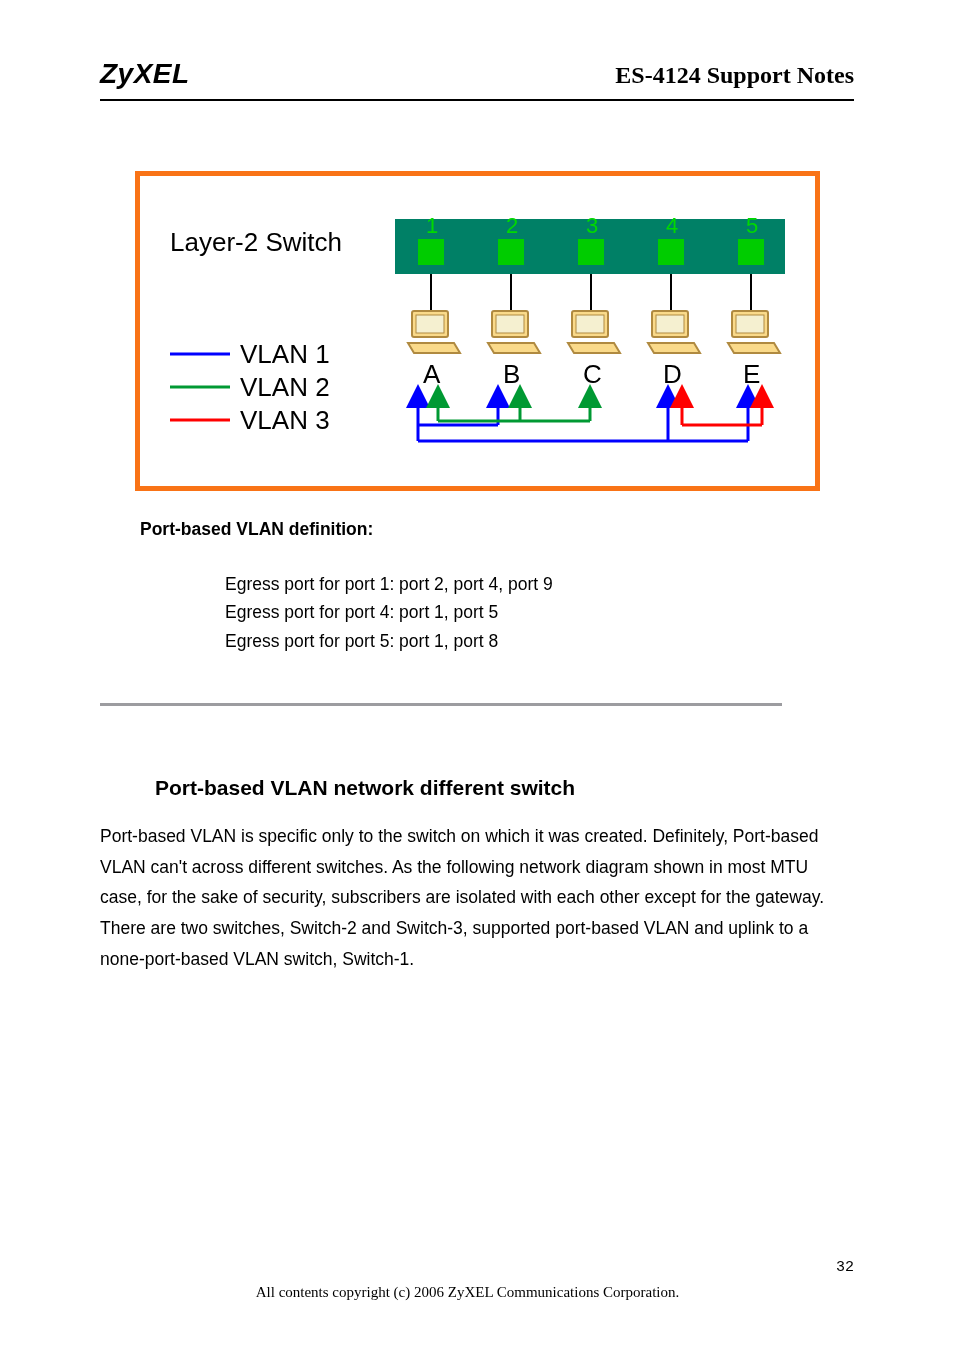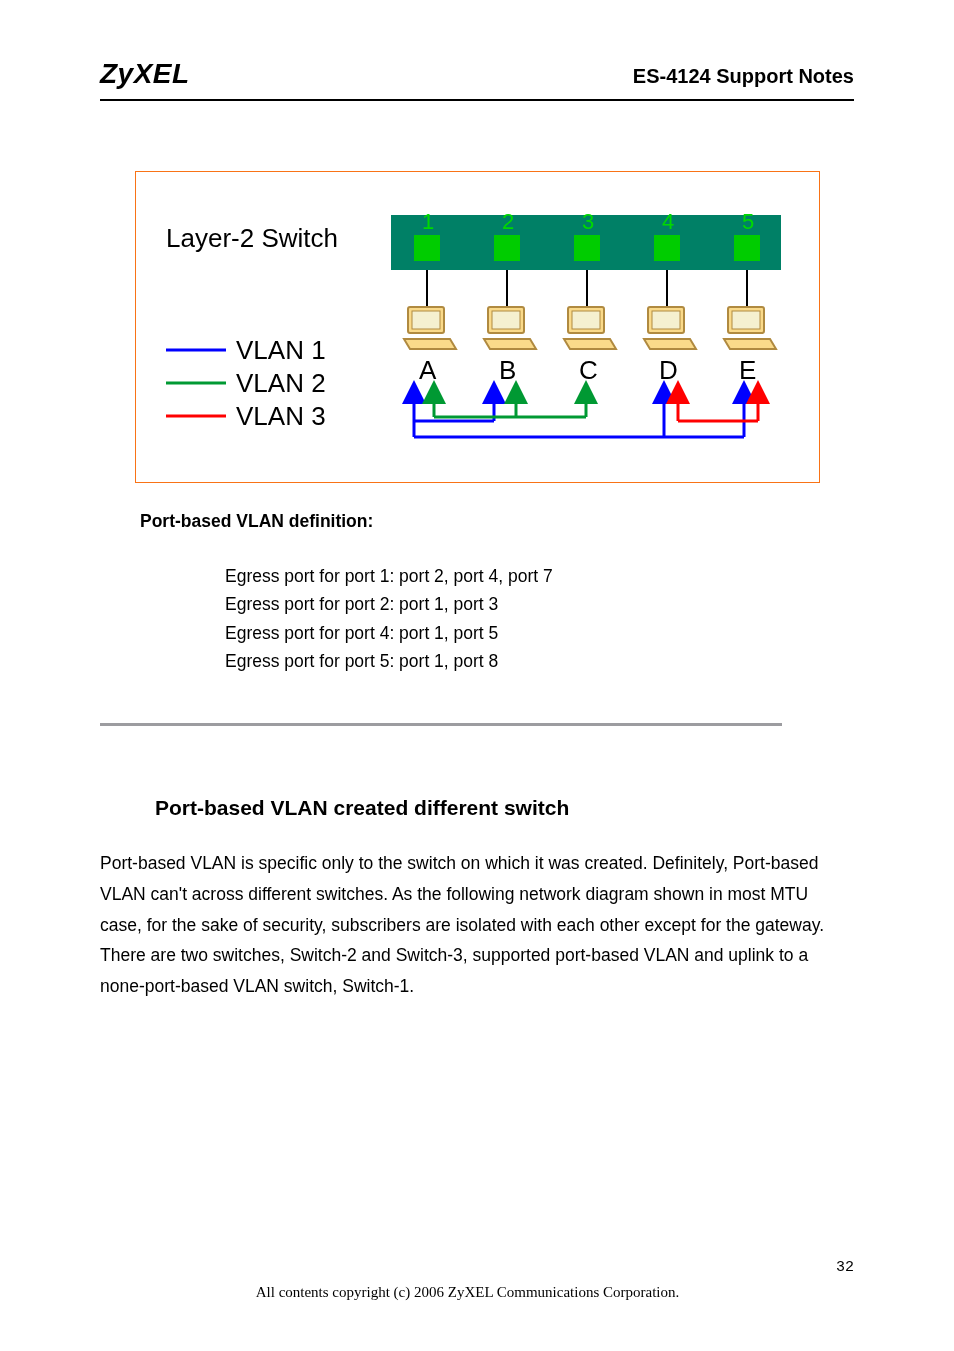--- a/index.html
+++ b/index.html
@@ -23,25 +23,25 @@
       padding-bottom: 9px;
     }
     .logo {
       font-weight: bold;
       font-style: italic;
       font-size: 28px;
       letter-spacing: 0.5px;
     }
     .doc-title {
       font-weight: bold;
-      font-size: 20px;
-      font-family: Liberation Sans, sans-serif;
+      font-size: 24px;
+      font-family: Liberation Serif, serif;
     }
     .diagram-box {
-      border: 1px solid #f97316;
+      border: 5px solid #f97316;
       margin-top: 70px;
       padding: 35px 30px 25px 30px;
       width: 685px;
       margin-left: 35px;
     }
     .diagram-svg {
       display: block;
     }
     .section-title {
       font-weight: bold;
@@ -61,21 +61,21 @@
       background: #9c9ca0;
       width: 682px;
     }
     .subheading {
       font-weight: bold;
       font-size: 21px;
       margin-top: 70px;
       padding-left: 55px;
     }
     .body-para {
-      margin-top: 28px;
+      margin-top: 21px;
       font-size: 17.5px;
       line-height: 1.75;
     }
     .footer {
       position: absolute;
       bottom: 50px;
       left: 0;
       width: 935px;
       text-align: center;
       font-size: 15px;
@@ -191,26 +191,25 @@
     <path d="M592 214 L592 185" stroke="#ff0000" stroke-width="3" fill="none" marker-end="url(#ar)"></path>
     <line x1="512" y1="214" x2="592" y2="214" stroke="#ff0000" stroke-width="3"></line>
   </svg>
 </div>
 
 <div class="section-title">
   <span>Port-based VLAN definition</span><span>:</span>
 </div>
 
 <div class="egress-list">
-  <div>Egress port for port 1: port 2, port 4, port 7</div>
-  <div>Egress port for port 2: port 1, port 3</div>
+  <div>Egress port for port 1: port 2, port 4, port 9</div>
   <div>Egress port for port 4: port 1, port 5</div>
   <div>Egress port for port 5: port 1, port 8</div>
 </div>
 
 <div class="hr-bar"></div>
 
-<div class="subheading">Port-based VLAN created different switch</div>
+<div class="subheading">Port-based VLAN network different switch</div>
 
 <div class="body-para">Port-based VLAN is specific only to the switch on which it was created. Definitely, Port-based VLAN can't across different switches. As the following network diagram shown in most MTU case, for the sake of security, subscribers are isolated with each other except for the gateway. There are two switches, Switch-2 and Switch-3, supported port-based VLAN and uplink to a none-port-based VLAN switch, Switch-1.</div>
 
 <div class="page-num">32</div>
 <div class="footer">All contents copyright (c) 2006 ZyXEL Communications Corporation.</div>
 
 </body></html>

